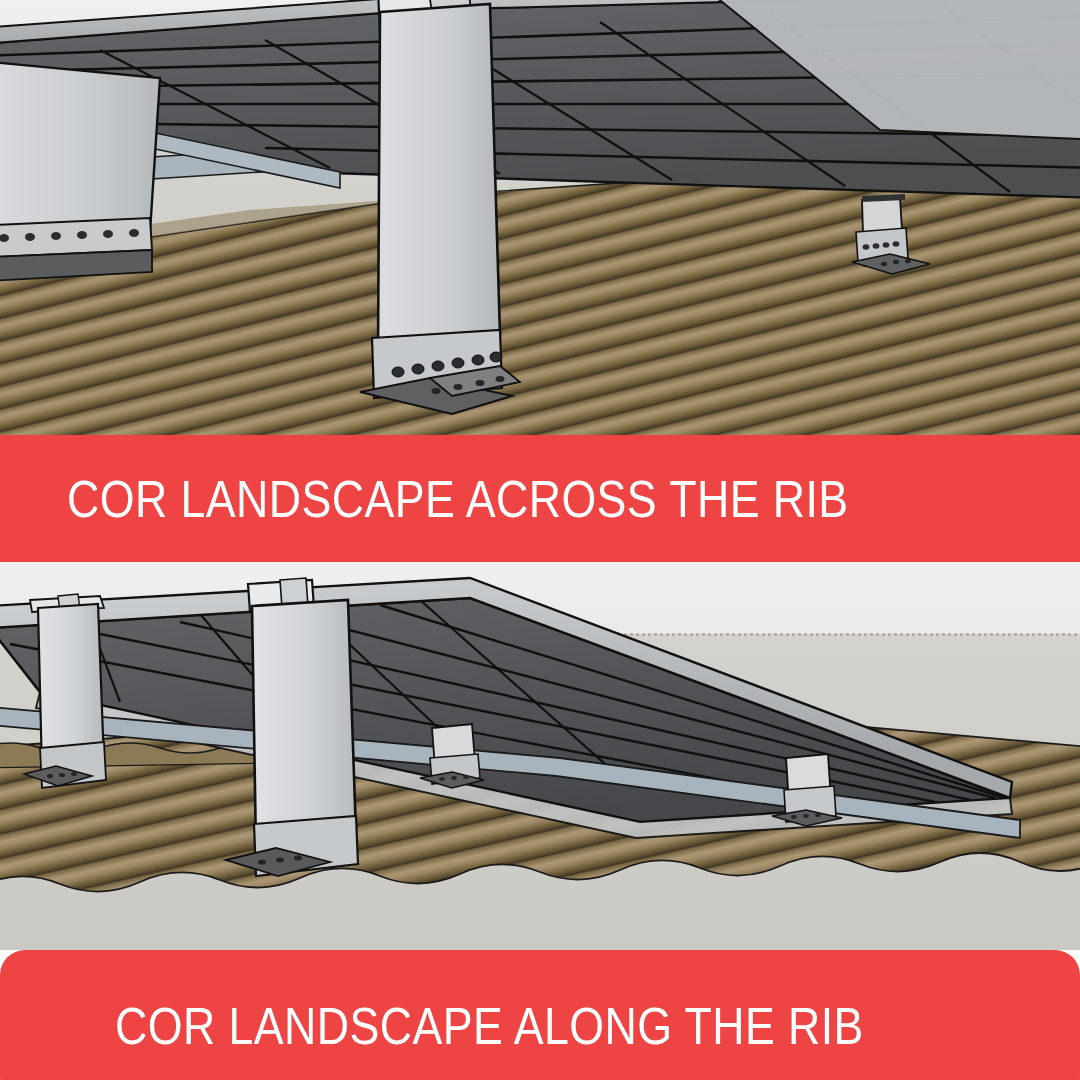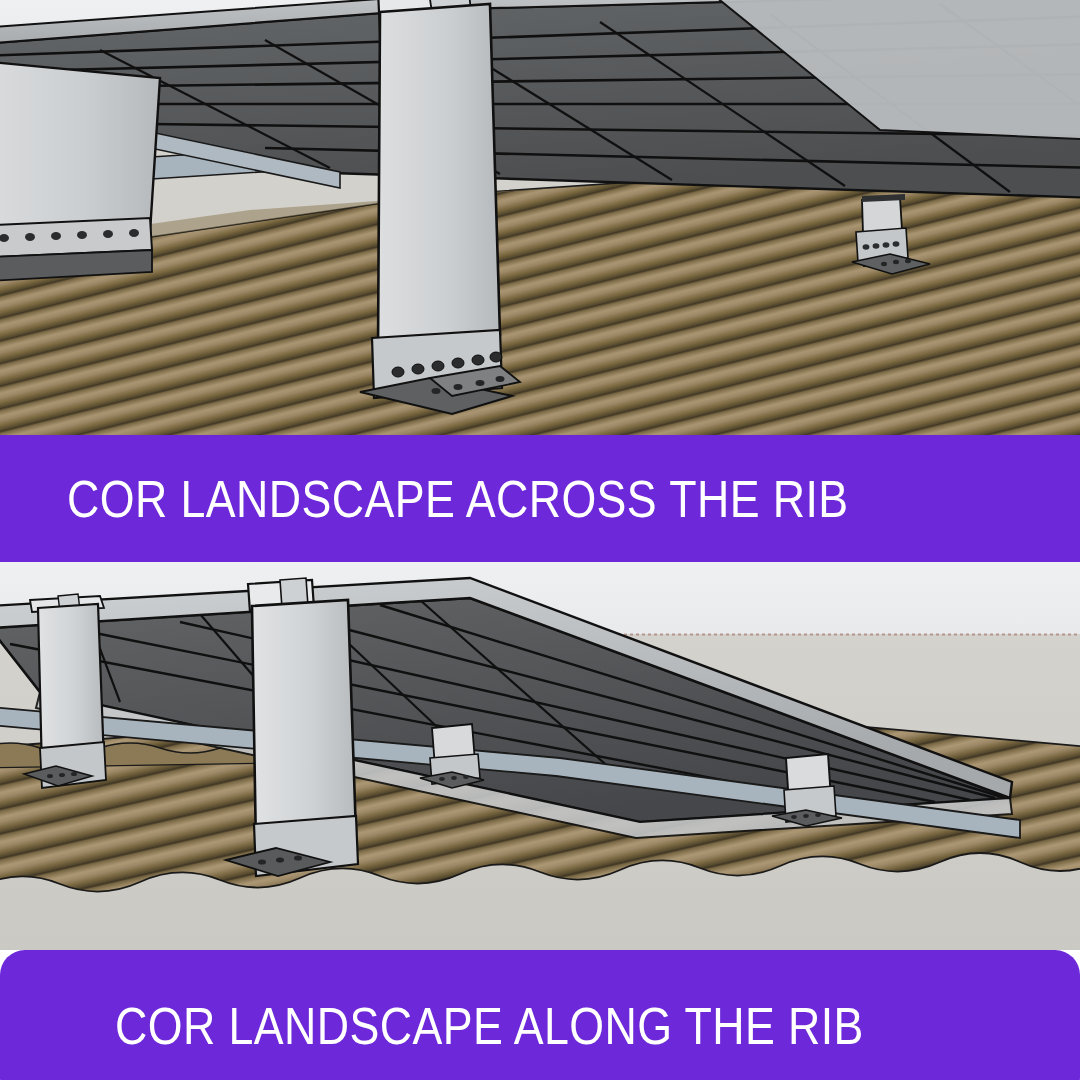--- a/index.html
+++ b/index.html
@@ -12,21 +12,21 @@
   .sheet{position:relative;width:1080px;height:1080px;}
 
   .panel-block{position:relative;width:1080px;overflow:hidden;}
   #render-top{height:435px;}
   #render-bottom{height:388px;}
 
   .render-svg{display:block;width:1080px;height:100%;}
 
   .caption-band{
     width:1080px;
-    background:#6d28d9;
+    background:#ef4444;
     display:flex;
     align-items:center;
     overflow:hidden;
   }
   #caption-band-top{height:127px;}
   #caption-band-bottom{height:152px;border-radius:25px;}
 
   .caption-text{
     color:#ffffff;
     font-size:52px;

